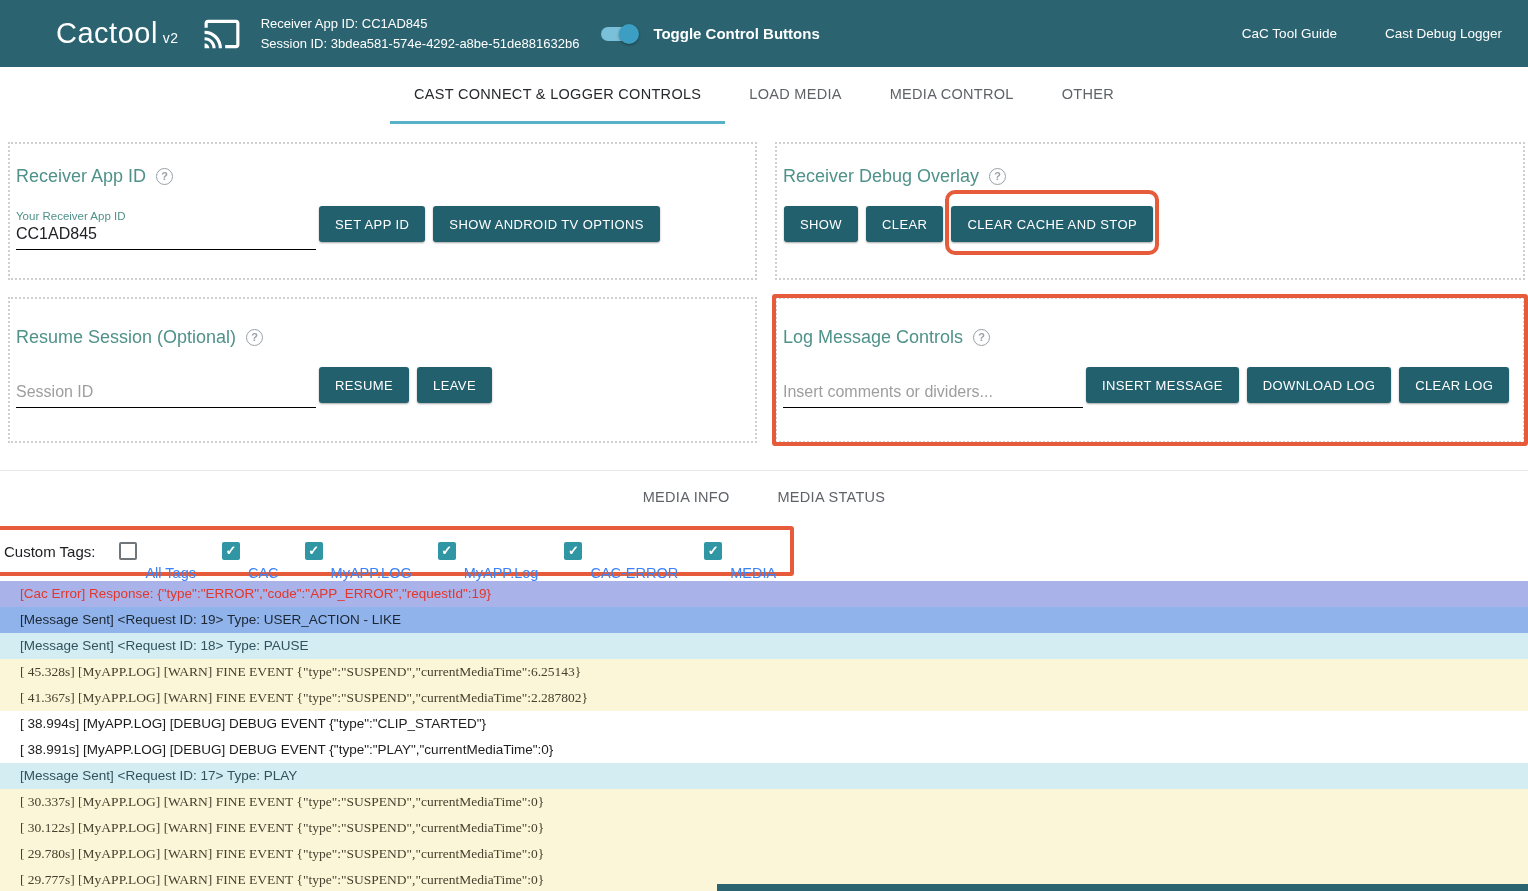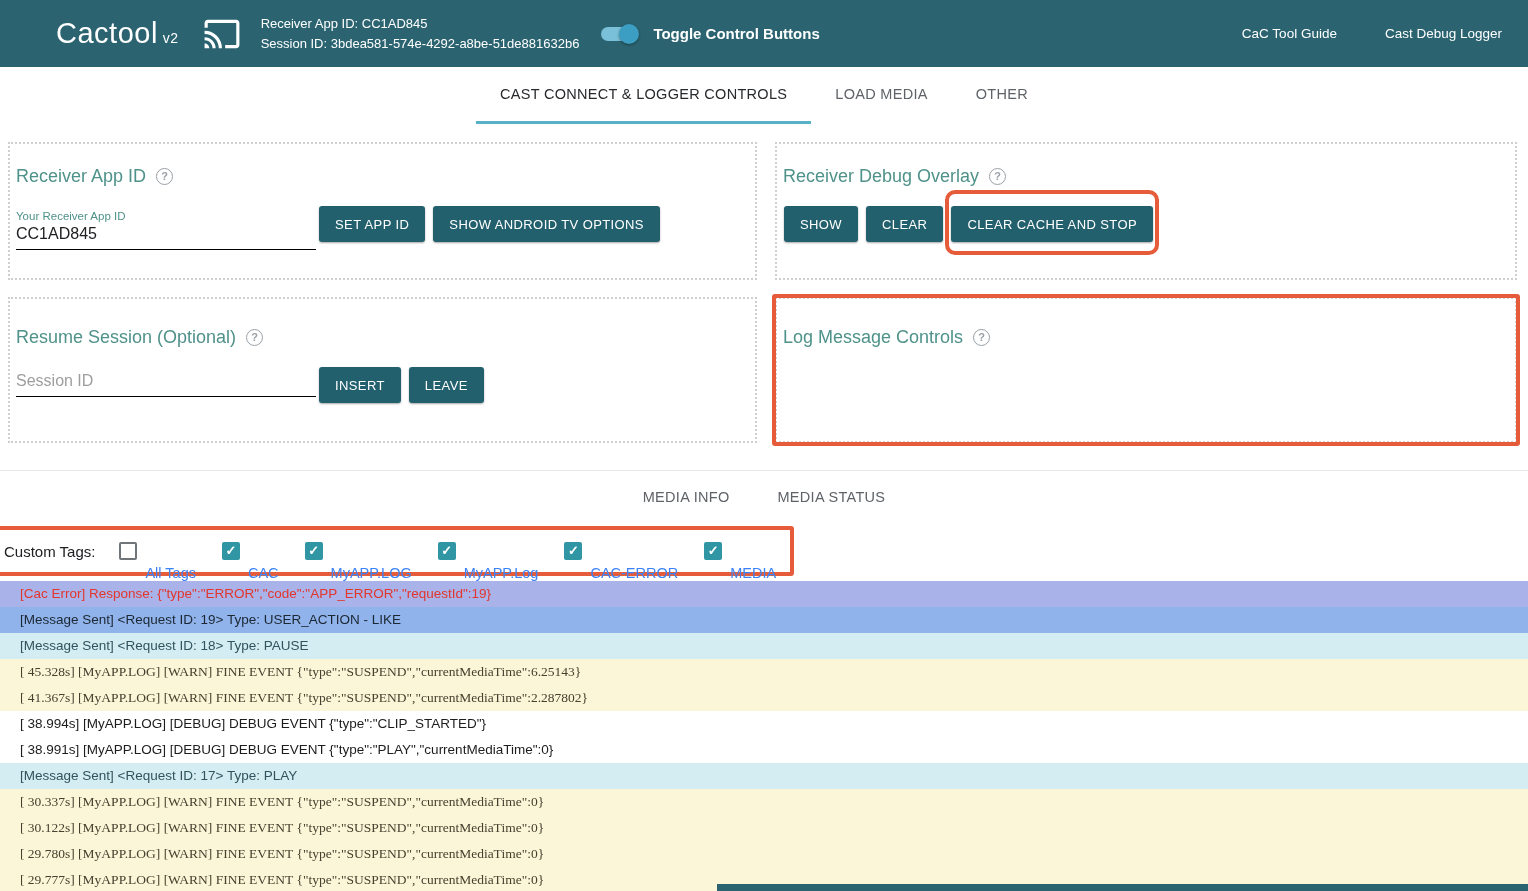--- a/index.html
+++ b/index.html
@@ -46,21 +46,21 @@
     font-size:11px; font-weight:bold; display:flex; align-items:center; justify-content:center; cursor:pointer; flex:0 0 auto;
   }
   .card-body { margin-top:20px; display:flex; align-items:flex-start; }
   .field { width:300px; flex:0 0 auto; }
   .field-label { font-size:11.5px; color:var(--heading,#4f928a); margin-top:4px; }
   .field input {
     border:none; border-bottom:1px solid #000000; width:100%; font-size:16px; padding:3px 0 6px;
     color:#202124; font-family:inherit; outline:none; background:transparent;
   }
   .field input::placeholder { color:#9e9e9e; }
-  .field.tall input { margin-top:2px; }
+  .field.tall input { margin-top:13px; }
   .btn-row { display:flex; gap:8px; margin-left:3px; }
   .btn {
     height:36px; background:var(--button_bg,#23606e); color:#fff; border:none; border-radius:3px;
     padding:0 16px; font-size:13px; font-weight:normal; letter-spacing:.4px; font-family:inherit;
     box-shadow:0 1px 2px rgba(0,0,0,.35); cursor:pointer; white-space:nowrap;
   }
 
   
   .annot-btn { position:relative; display:inline-block; }
   .ring-btn {
@@ -132,20 +132,21 @@
   </div>
   <nav class="header-links">
     <a>CaC Tool Guide</a>
     <a>Cast Debug Logger</a>
   </nav>
 </header>
 
 <nav class="main-tabs">
   <div class="tab active">CAST CONNECT &amp; LOGGER CONTROLS</div>
   <div class="tab">LOAD MEDIA</div>
+  <div class="tab">MEDIA CONTROL</div>
   <div class="tab">OTHER</div>
 </nav>
 
 <section class="cards">
 
   <div class="card h1">
     <div class="card-title">
       <span>Receiver App ID</span>
       <span class="help-icon">?</span>
     </div>
@@ -181,31 +182,41 @@
   <div class="card h2">
     <div class="card-title">
       <span>Resume Session (Optional)</span>
       <span class="help-icon">?</span>
     </div>
     <div class="card-body">
       <div class="field tall">
         <input type="text" placeholder="Session ID" style="">
       </div>
       <div class="btn-row">
-        <button class="btn">INSERT</button>
+        <button class="btn">RESUME</button>
         <button class="btn">LEAVE</button>
       </div>
     </div>
   </div>
 
   <div class="card h2">
     <span class="ring-card"></span>
     <div class="card-title">
       <span>Log Message Controls</span>
       <span class="help-icon">?</span>
+    </div>
+    <div class="card-body">
+      <div class="field tall">
+        <input type="text" placeholder="Insert comments or dividers..." style="">
+      </div>
+      <div class="btn-row">
+        <button class="btn">INSERT MESSAGE</button>
+        <button class="btn">DOWNLOAD LOG</button>
+        <button class="btn">CLEAR LOG</button>
+      </div>
     </div>
   </div>
 </section>
 
 <nav class="log-tabs">
   <div class="tab">MEDIA INFO</div>
   <div class="tab">MEDIA STATUS</div>
 </nav>
 
 <div class="tags-bar">

